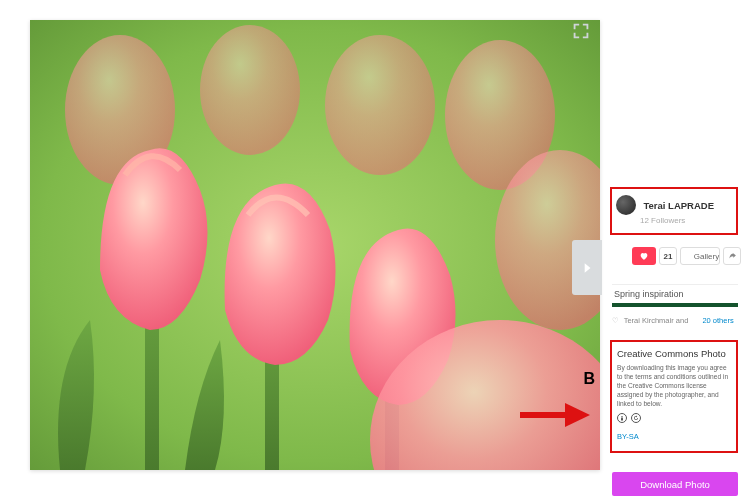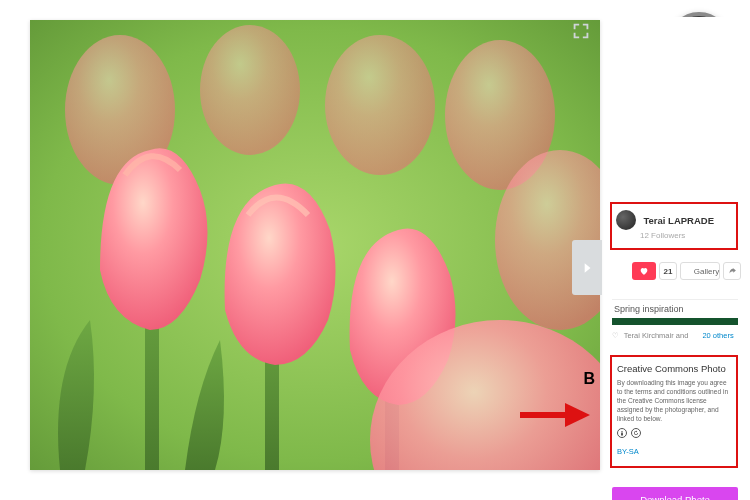--- a/index.html
+++ b/index.html
@@ -3,38 +3,38 @@
 <meta charset="utf-8">
 <style>
   * { box-sizing: border-box; margin: 0; padding: 0; }
   body { font-family: Arial, Helvetica, sans-serif; background: #f5f5f5; width: 750px; height: 500px; overflow: hidden; position: relative; }
   .canvas { position: relative; width: 750px; height: 500px; background: #fff; }
   .photo-frame { position: absolute; left: 30px; top: 20px; width: 570px; height: 450px; box-shadow: 0 1px 4px rgba(0,0,0,0.15); background: #fff; }
   .photo { width: 100%; height: 100%; }
   .expand-icon { position: absolute; right: 8px; top: 0px; width: 22px; height: 22px; color: #cfd4d8; }
   .nav-next { position: absolute; right: -2px; top: 220px; width: 30px; height: 55px; background: #d9dcde; color: #fff; display:flex; align-items:center; justify-content:center; border-radius: 3px 0 0 3px; cursor:pointer; }
   .nav-next svg { fill:#fff; }
-  .sidebar { position: absolute; right: 10px; top: 17px; width: 130px; height: 359px; background: #fff; }
+  .sidebar { position: absolute; right: 10px; top: 2px; width: 130px; height: 359px; background: #fff; }
   .label-a { position: absolute; right: 112px; top: 30px; font-weight: bold; font-size: 16px; }
   .cc-badge { position: absolute; right: 20px; top: 12px; width: 62px; height: 62px; border-radius: 50%; background: #3b3b3b; border: 4px solid #8a8a8a; display:flex; align-items:center; justify-content:center; color:#fff; font-weight:bold; font-size: 26px; letter-spacing: -1px; box-shadow: 0 2px 6px rgba(0,0,0,0.25); }
   .arrow-down { position: absolute; right: 54px; top: 95px; }
   .arrow-right { position: absolute; right: 155px; top: 395px; }
   .red-arrow { stroke: #d11; stroke-width: 6; fill: none; }
   .red-arrow-head { fill: #d11; }
   .user-card { position: absolute; top: 185px; left: 0; width: 128px; padding: 6px 4px 8px 4px; border: 2.5px solid #d11; background:#fff; }
   .avatar { width: 20px; height: 20px; border-radius: 50%; background: radial-gradient(circle at 35% 35%, #666, #222); display:inline-block; vertical-align: middle; margin-right:3px; }
   .user-name { font-size: 9.5px; font-weight: bold; color: #333; display:inline; vertical-align: middle; }
   .followers { font-size: 8px; color: #aaa; margin-left: 24px; margin-top:1px; }
   .action-row { position: absolute; top: 245px; left: 2px; width: 126px; display:flex; gap:3px; align-items:flex-end;margin-left:20px; }
   .btn { border:1px solid #ddd; border-radius:3px; background:#fff; font-size:8px; height:18px; display:flex; align-items:center; justify-content:center; cursor:pointer; }
   .like-btn { background:#ff3b56; color:#fff; border:none; width:24px; }
   .count-btn { width:18px; color:#444; font-weight:bold; }
   .gallery-btn { width:40px; color:#666; gap:2px;padding-left:11px; }
   .share-btn { width:18px; color:#666; }
-  .title-row { position: absolute; top: 282px; left: 2px; width:126px; padding: 4px 2px; border-top:1px solid #eee; border-bottom:7px solid #14532d; }
+  .title-row { position: absolute; top: 282px; left: 2px; width:126px; padding: 4px 2px; border-top:1px solid #eee; border-bottom:4px solid #14532d; }
   .photo-title { font-size: 9px; color:#555; }
   .likers-row { position: absolute; top: 312px; left: 2px; width:126px; font-size: 7.5px; color:#888; padding: 2px 0 6px 0; }
   .likers-row .heart { color:#bbb; margin-right:3px; }
   .likers-row a { color:#0088cc; text-decoration:none;padding-left:12px; }
   .cc-box { position: absolute; top: 338px; left: 0; width: 128px; padding: 6px 5px 8px 5px; border: 2.5px solid #d11; background:#fff; }
   .cc-title { font-size: 9.5px; color:#333; margin-bottom:5px; }
   .cc-desc { font-size: 6.6px; color:#666; line-height: 1.35; margin-bottom:5px; }
   .cc-icons { display:flex; gap:4px; align-items:center; margin-bottom:2px; }
   .cc-mini { width:10px; height:10px; border-radius:50%; border:1px solid #555; display:flex; align-items:center; justify-content:center; font-size:5px; color:#555; }
   .cc-link { font-size:7.5px; color:#0088cc; text-decoration:none; }

